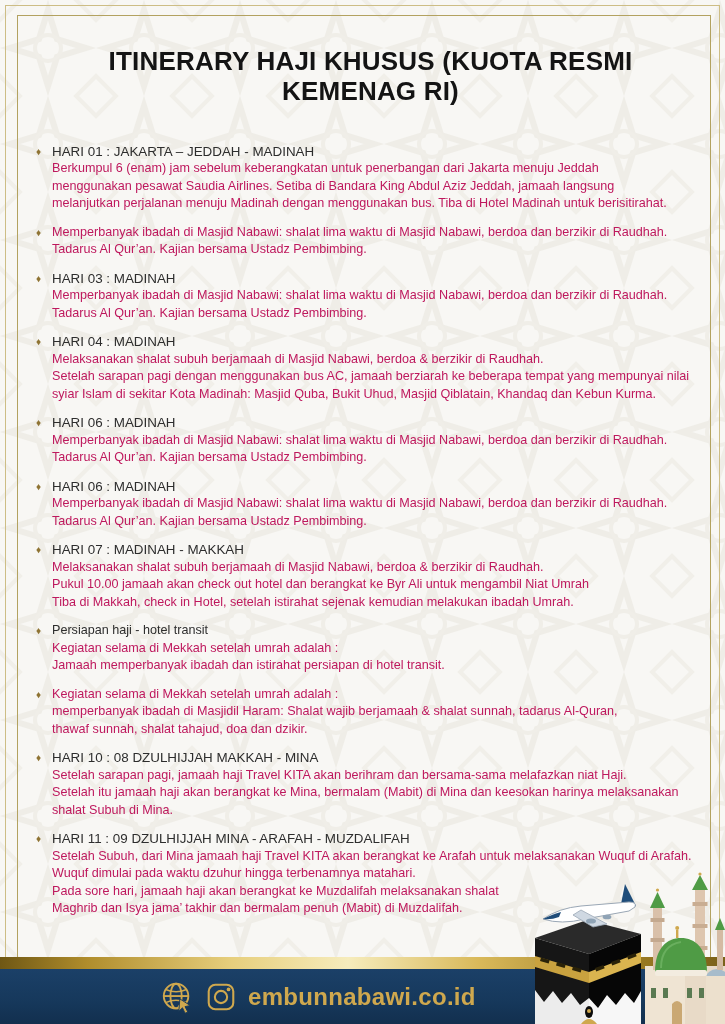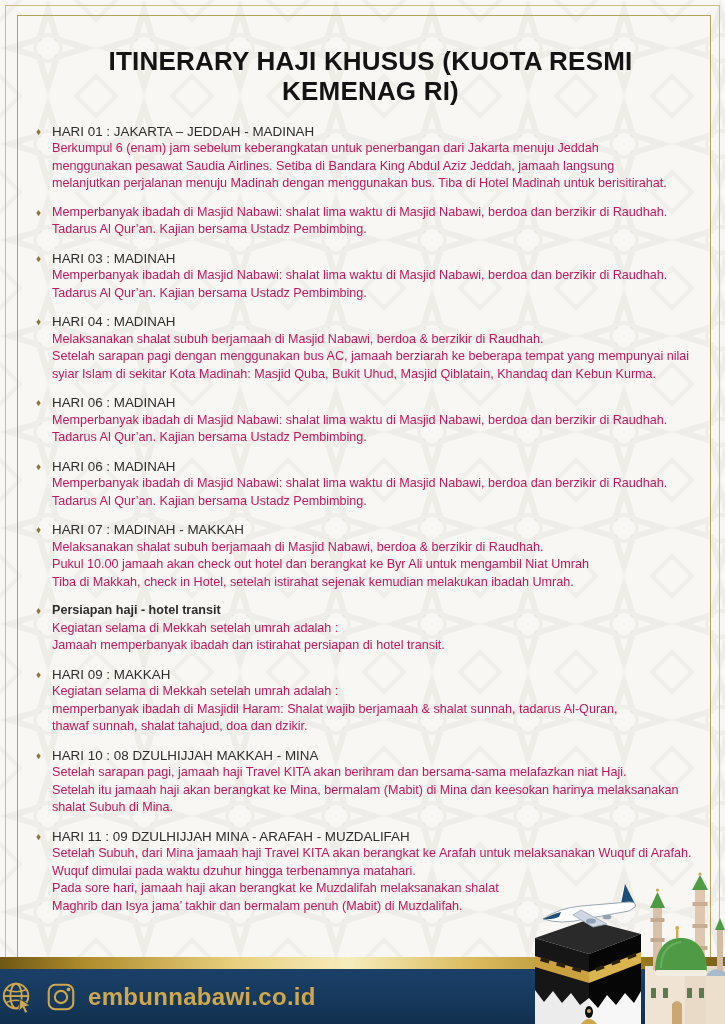--- a/index.html
+++ b/index.html
@@ -4,32 +4,32 @@
 <style>
   html,body{margin:0;padding:0;}
   body{width:725px;height:1024px;overflow:hidden;background:#f8f7f4;
        font-family:"Liberation Sans", sans-serif;position:relative;}
   .layer{position:absolute;left:0;top:0;width:725px;height:1024px;}
   .bg-pattern{z-index:0;opacity:.85;}
   .frame{position:absolute;border:1px solid #c2b173;z-index:1;pointer-events:none;}
   .frame-outer{left:5px;top:5px;right:5px;bottom:5px;border-color:#cdbd85;}
   .frame-inner{left:17px;top:15px;right:14px;bottom:17px;border-color:#b3a260;}
   .content{position:absolute;left:36px;right:20px;top:0;z-index:2;}
-  .title{margin:47px 16px 16px 16px;text-align:center;font-size:26px;font-weight:700;
+  .title{margin:47px 16px 36px 16px;text-align:center;font-size:26px;font-weight:700;
          color:#141414;letter-spacing:.2px;line-height:1.15;}
   .sec{position:relative;padding-left:16px;margin-bottom:11px;}
   .sec-head{font-size:13.4px;font-weight:400;color:#2d2d2d;line-height:17.5px;}
-  .sec-sub{font-size:12.6px;font-weight:700;color:#2d2d2d;line-height:17.5px;}
+  .sec-sub{font-size:12.6px;font-weight:400;color:#2d2d2d;line-height:17.5px;}
   .sec-body{font-size:12.6px;color:#be185d;line-height:17.5px;white-space:pre-line;}
   .bullet{position:absolute;left:0;top:2px;font-size:10px;color:#8f7434;line-height:14px;}
   .gold-stripe{position:absolute;left:0;right:0;top:957px;height:12px;z-index:3;
       background:linear-gradient(90deg,#6f5714 0%,#b08d2c 12%,#e7cf7d 32%,#f6ecbc 48%,#d9b95a 66%,#9a7a22 88%,#7a611a 100%);}
   .footer-bar{position:absolute;left:0;right:0;top:969px;height:55px;z-index:3;
       background:linear-gradient(180deg,#1b4068 0%,#16385b 60%,#122f4e 100%);
-      display:flex;align-items:center;box-sizing:border-box;gap:10px;}
+      display:flex;align-items:center;padding-left:160px;box-sizing:border-box;gap:10px;}
   .site-label{color:#cfa84e;font-size:24px;font-weight:700;letter-spacing:.3px;}
   .fi{width:34px;height:34px;display:block;}
   .illustration{position:absolute;right:0;bottom:0;width:196px;height:152px;z-index:4;}
 </style>
 </head>
 <body>
 
 <svg class="layer bg-pattern" width="725" height="1024" xmlns="http://www.w3.org/2000/svg">
   <defs>
     <pattern id="arab" width="96" height="96" patternUnits="userSpaceOnUse">
@@ -111,21 +111,20 @@
 
   <div class="sec">
     <span class="bullet">♦</span>
     <div class="sec-sub">Persiapan haji - hotel transit</div>
     <div class="sec-body">Kegiatan selama di Mekkah setelah umrah adalah :
 Jamaah memperbanyak ibadah dan istirahat persiapan di hotel transit.</div>
   </div>
 
   <div class="sec">
     <span class="bullet">♦</span>
-    <div class="sec-head">HARI 09 : MAKKAH</div>
 
     <div class="sec-body">Kegiatan selama di Mekkah setelah umrah adalah :
 memperbanyak ibadah di Masjidil Haram: Shalat wajib berjamaah &amp; shalat sunnah, tadarus Al-Quran,
 thawaf sunnah, shalat tahajud, doa dan dzikir.</div>
   </div>
 
   <div class="sec">
     <span class="bullet">♦</span>
     <div class="sec-head">HARI 10 : 08 DZULHIJJAH MAKKAH - MINA</div>
 

